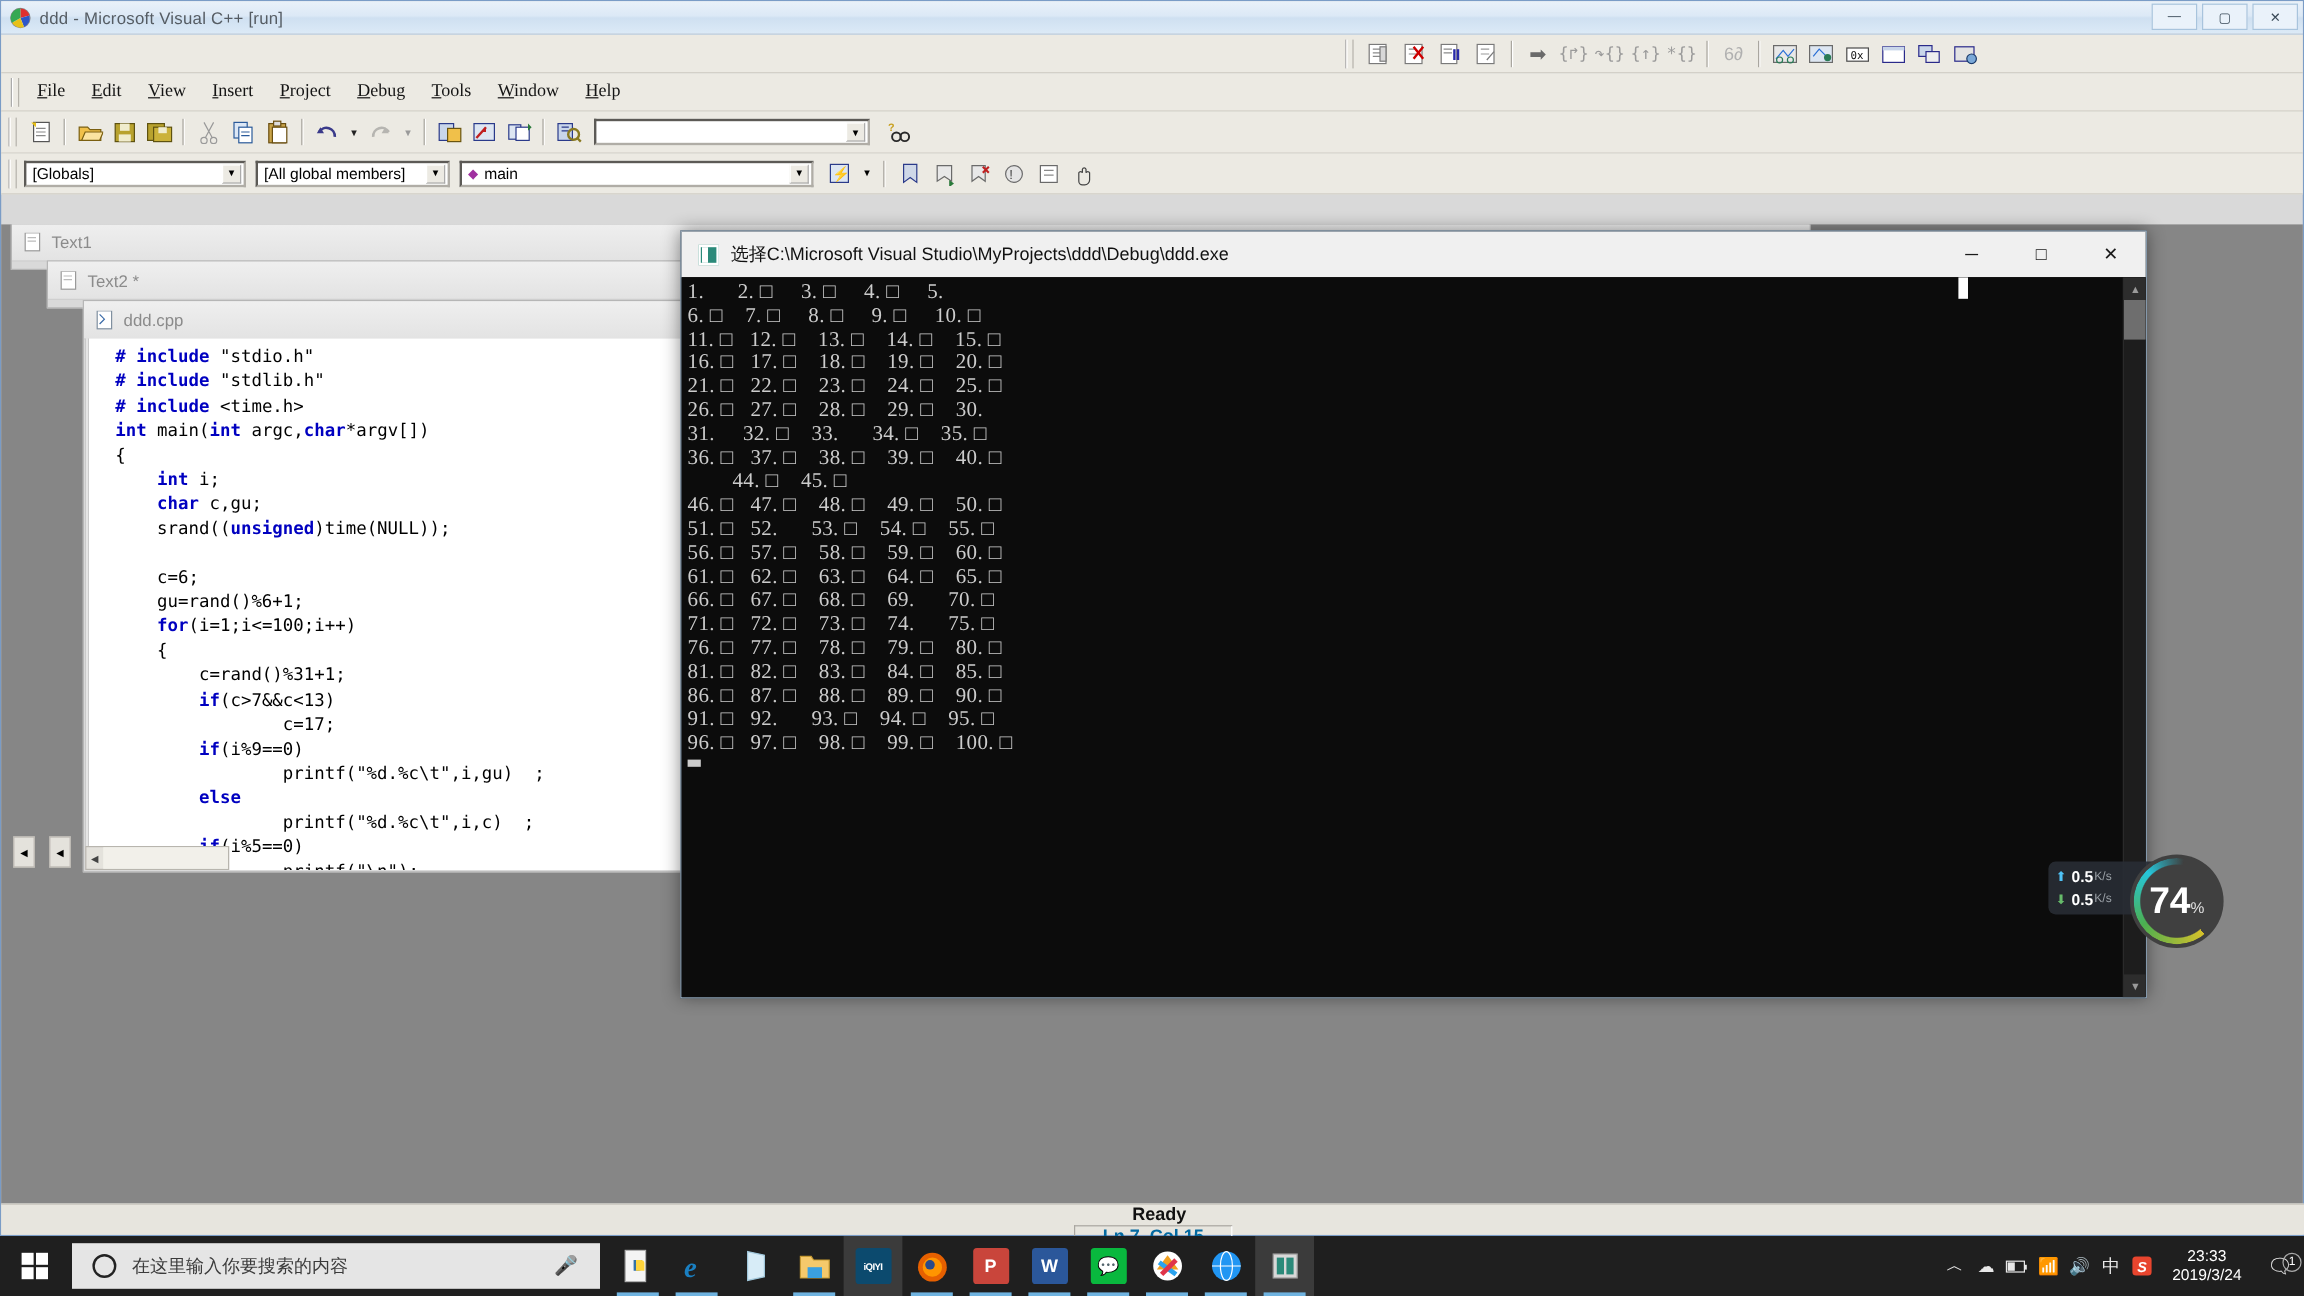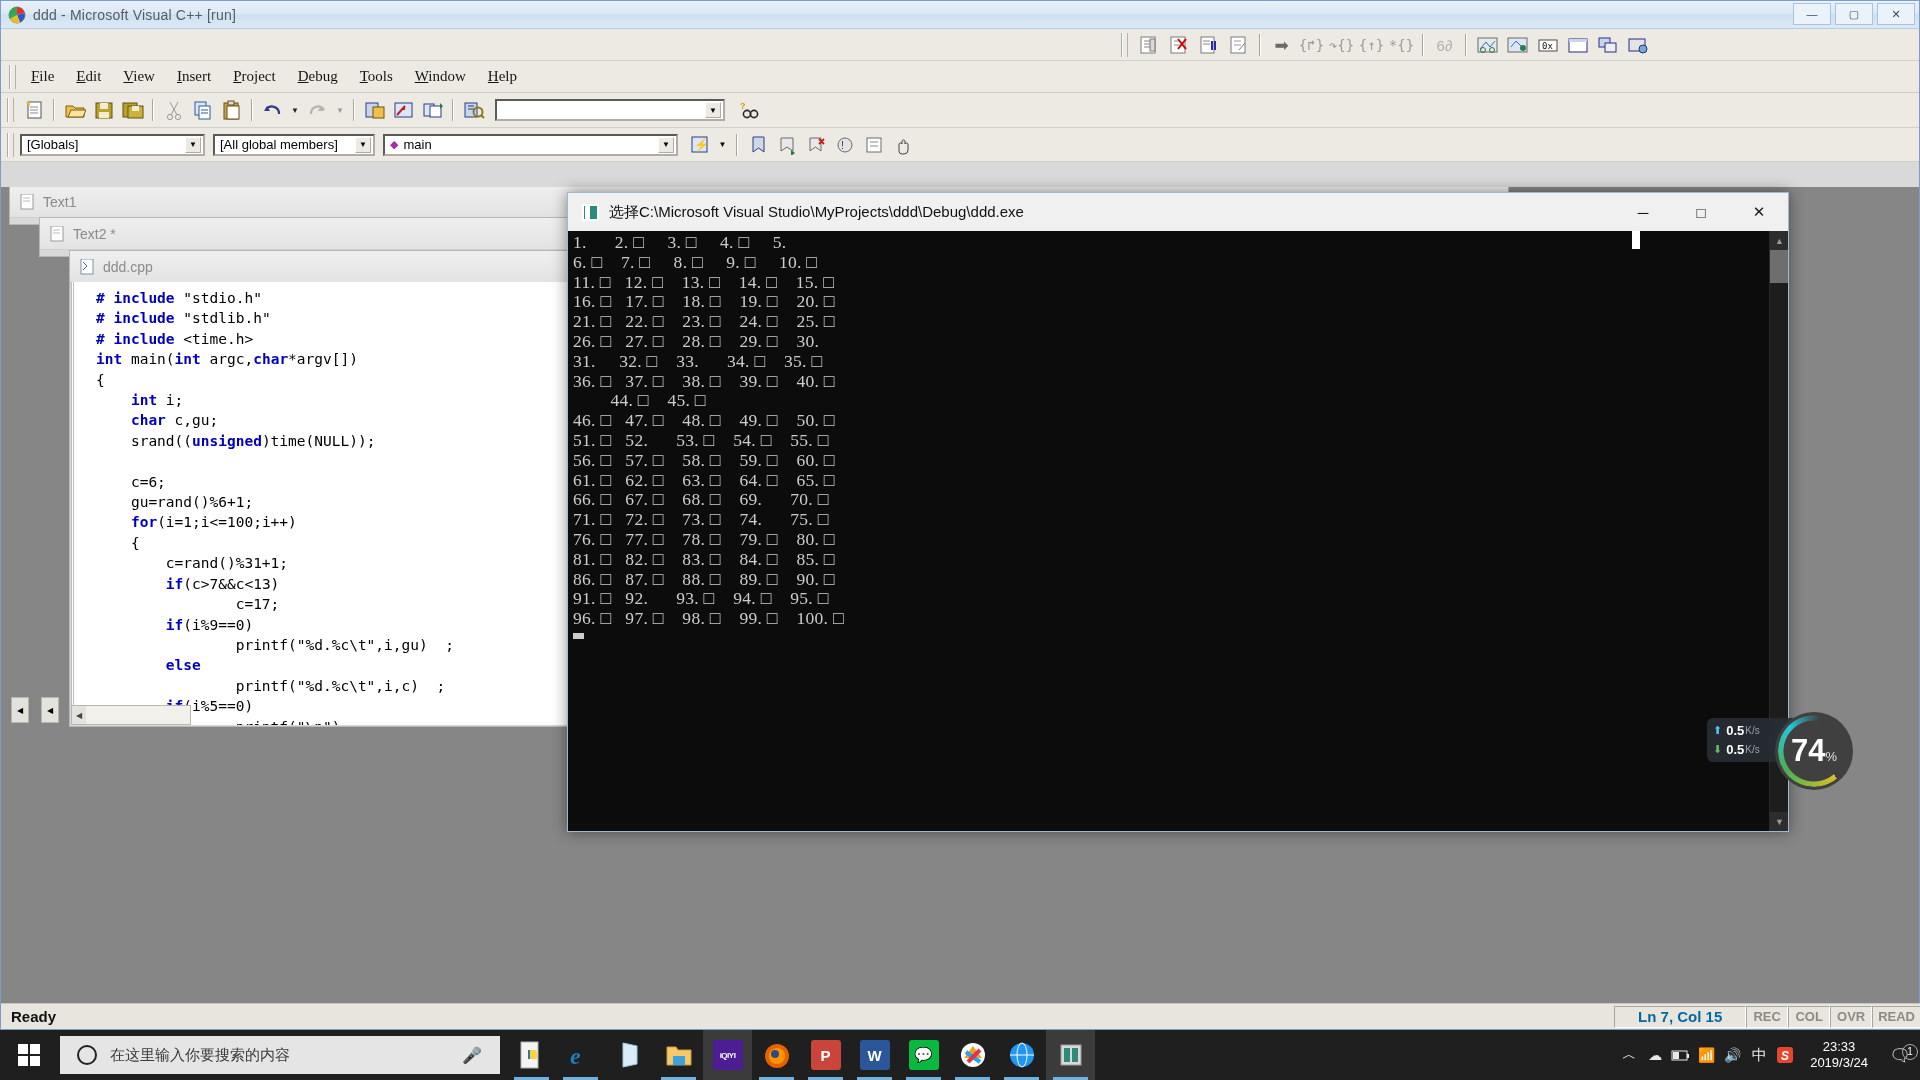--- a/index.html
+++ b/index.html
@@ -146,21 +146,21 @@
     position: absolute; left: 0; width: 19px; height: 19px; background: #2d2d2d;
     color: #9a9a9a; font-size: 9px; display: flex; align-items: center; justify-content: center;
   }
   .con-sb-up { top: 0; } .con-sb-down { bottom: 0; }
   .con-sb-thumb { position: absolute; left: 0; top: 19px; width: 19px; height: 33px; background: #6e6e6e; }
 
   
   .statusbar {
     position: absolute; left: 0; bottom: 0; width: 1920px; height: 26px;
     background: #e7e5de; border-top: 1px solid #c9c6be;
-    display: flex; align-items: center;
+    display: flex; align-items: center; flex-direction: column;
   }
   .status-ready { font-size: 15px; font-weight: bold; color: #111; padding-left: 10px;
                   font-family: "Liberation Sans", sans-serif; }
   .status-spacer { flex: 1; }
   .status-cell {
     height: 22px; min-width: 42px; border-left: 1px solid #a9a6a0; border-top: 1px solid #a9a6a0;
     border-right: 1px solid #fff; border-bottom: 1px solid #fff;
     display: flex; align-items: center; justify-content: center;
     font-size: 13px; color: #8d8a84; font-weight: bold; padding: 0 5px;
   }
@@ -712,21 +712,21 @@
           </svg>
       </div>
       <div class="tb-app">
         <svg width="30" height="30" viewBox="0 0 30 30">
             <path d="M3 7 h9 l2 3 h13 v15 h-24 z" fill="#f5c96b" stroke="#c79b33"></path>
             <rect x="9" y="16" width="12" height="9" fill="#3aa0e0"></rect>
           </svg>
         <div class="underline"></div>
       </div>
       <div class="tb-app active">
-        <div class="appico" style="background:#4c1d95;font-size:8px;letter-spacing:-.5px;">iQIYI</div>
+        <div class="appico" style="background:#0c4a6e;font-size:8px;letter-spacing:-.5px;">iQIYI</div>
       </div>
       <div class="tb-app">
         <svg width="30" height="30" viewBox="0 0 30 30">
             <circle cx="15" cy="16" r="12" fill="#e66000"></circle>
             <circle cx="15" cy="16" r="8" fill="#ff9500"></circle>
             <circle cx="13" cy="14" r="4" fill="#2a4a8a"></circle>
           </svg>
         <div class="underline"></div>
       </div>
       <div class="tb-app">

